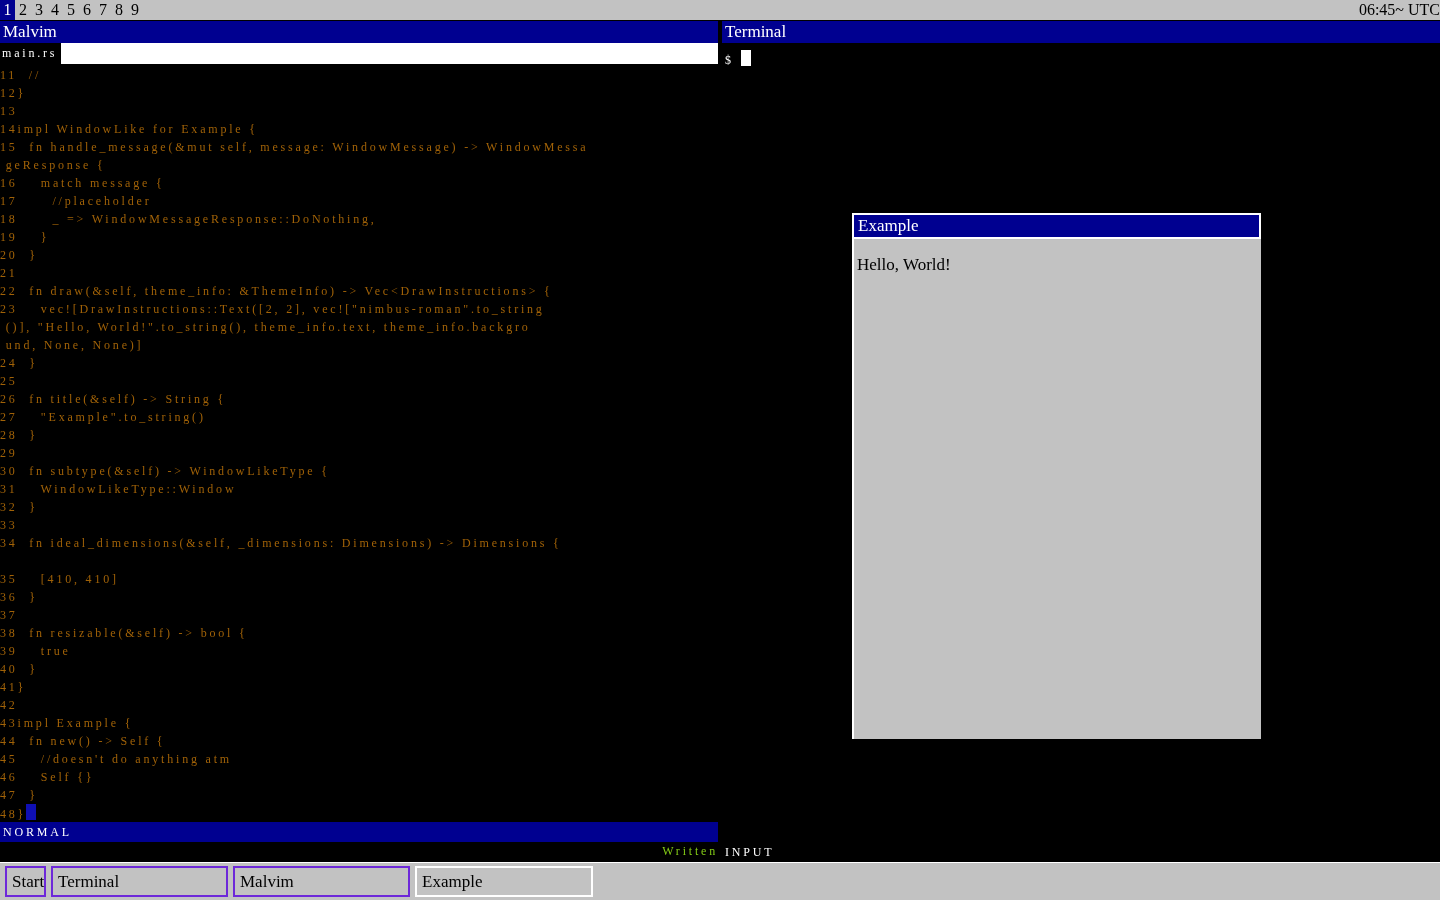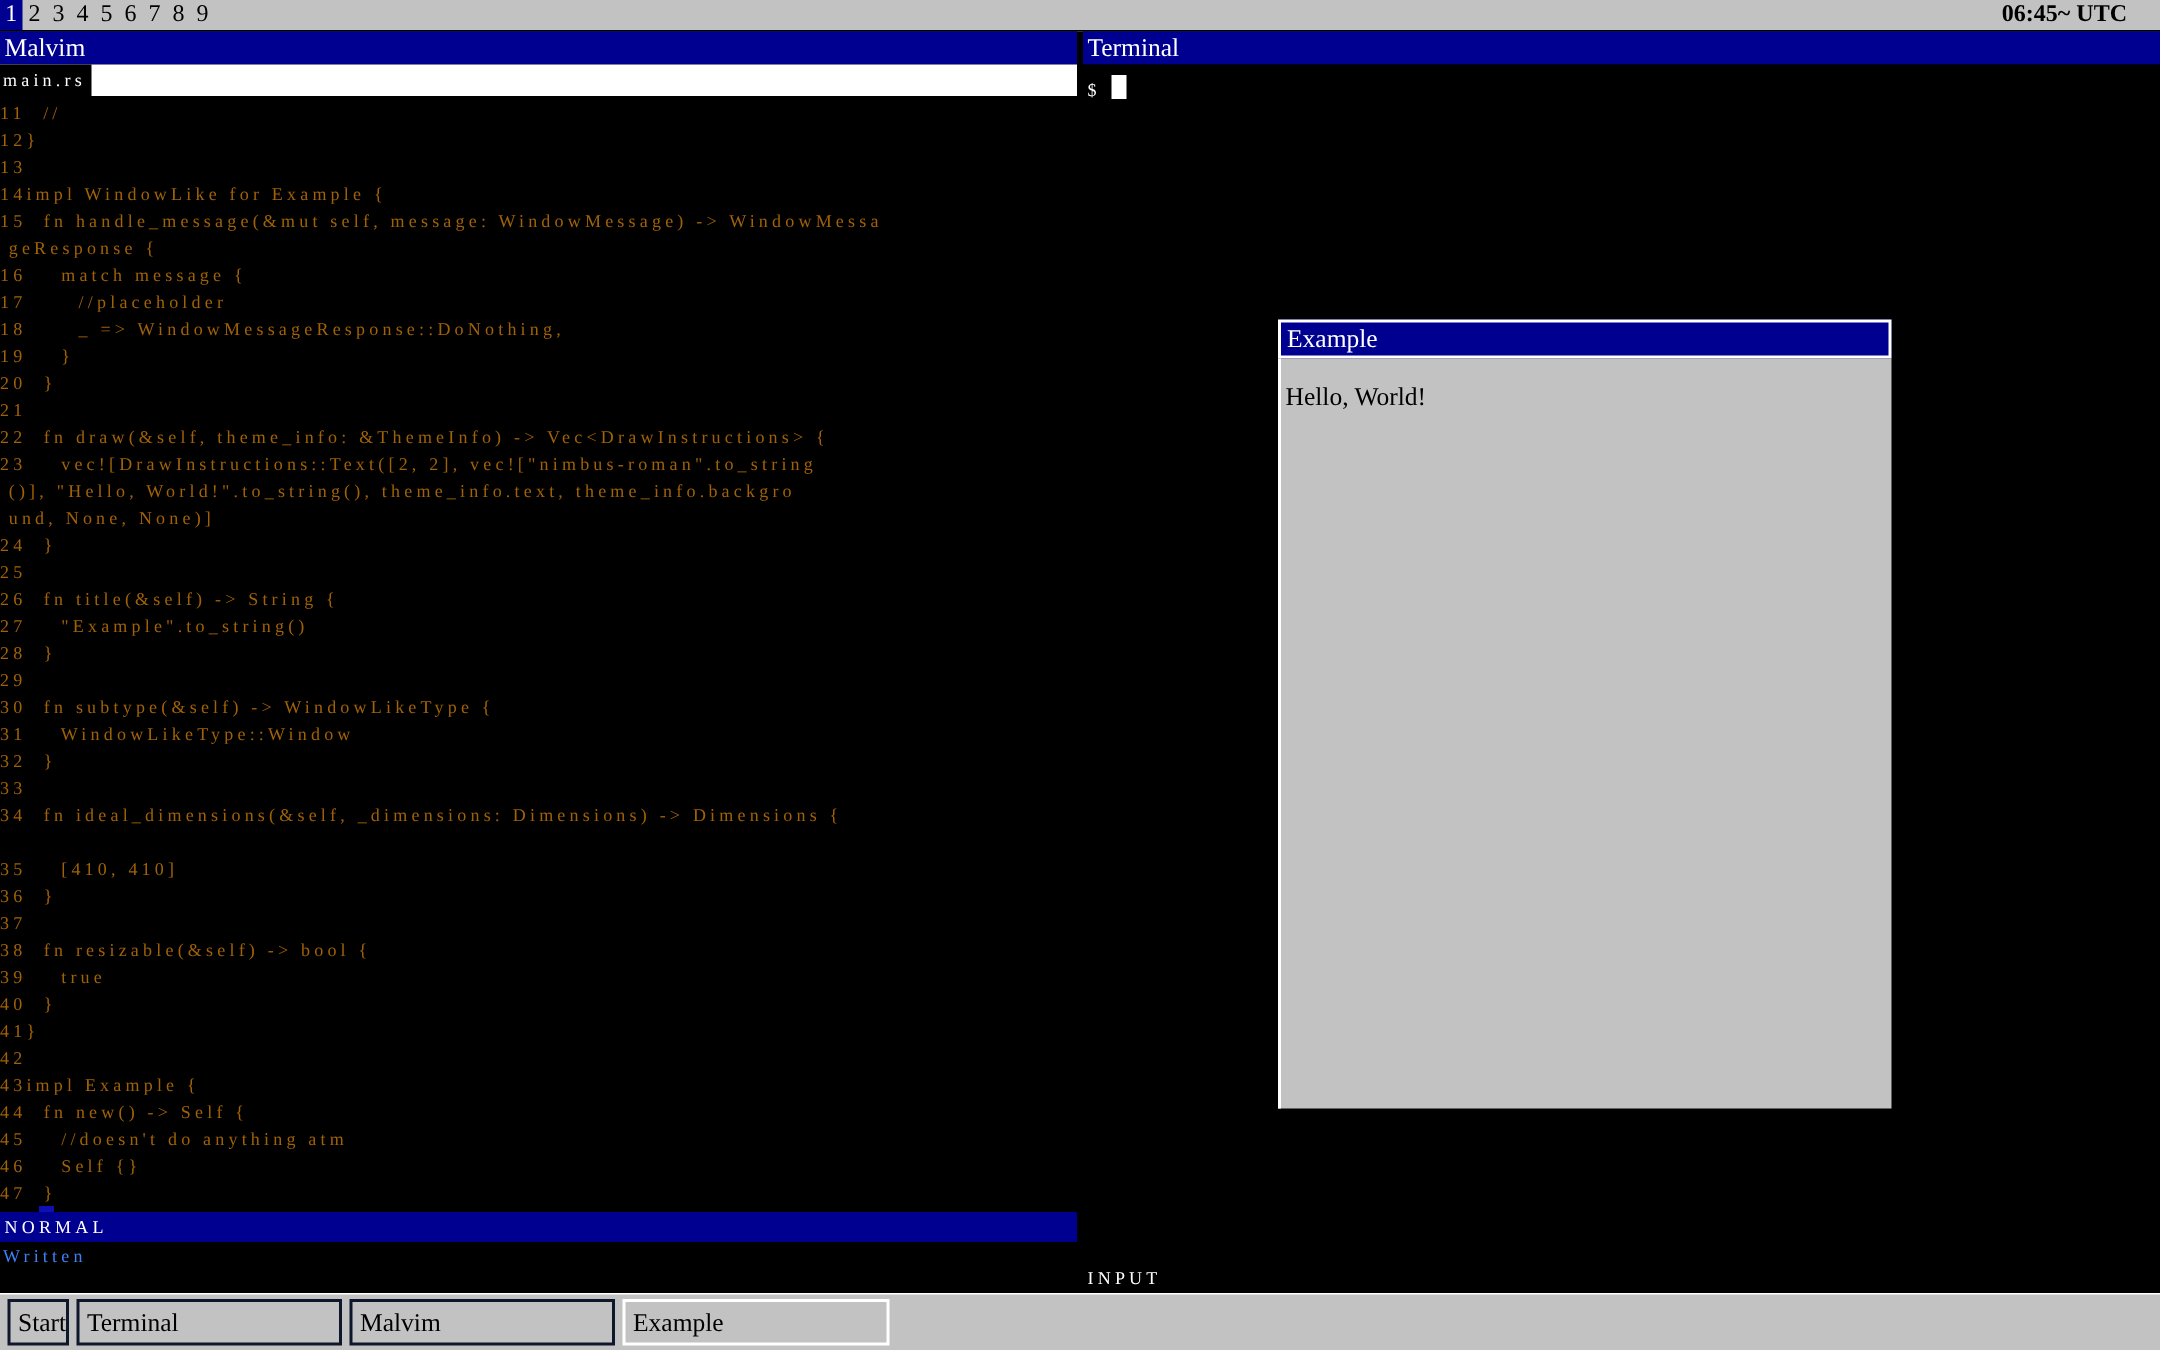--- a/index.html
+++ b/index.html
@@ -7,43 +7,43 @@
   body { font-family:"Liberation Serif", serif; position:relative; }
 
   
   .topbar { position:absolute; left:0; top:0; width:1440px; height:21px;
             background:#c2c2c2; border-bottom:1px solid #000;
             display:flex; align-items:center; }
   .ws-list { display:flex; height:20px; }
   .ws { display:inline-block; width:16px; height:20px; line-height:20px;
         text-align:center; font-size:16px; color:#000; }
   .ws.active { background:#000090; color:#fff; width:15px; }
-  .clock { margin-left:auto; padding-right:22px; font-size:16px; color:#000;font-weight:bold; }
+  .clock { margin-left:auto; padding-right:0; font-size:16px; color:#000; }
 
   
   .titlebar { height:22px; background:#000090; color:#fff; font-size:17px;
               line-height:21px; padding-left:3px; }
   .grid { font-family:"Liberation Serif", serif; font-size:12px;
           letter-spacing:2.8px; white-space:pre; }
 
   
   .malvim { position:absolute; left:0; top:21px; width:718px; height:841px;
             display:flex; flex-direction:column; background:#000; }
   .tabbar { height:21px; background:#fff; }
   .tab { display:inline-block; height:21px; line-height:20px; background:#000;
          color:#fff; padding:0 4px 0 2px; }
   .code { flex:1; background:#000; color:#a16207; padding-top:2px;
           overflow:hidden; }
   .code .row { height:18px; line-height:18px; overflow:hidden; }
   .cursor-navy { display:inline-block; width:10px; height:16px;
                  background:#0f0fb4; vertical-align:-2px; }
   .vimstatus { height:20px; background:#000090; color:#fff; line-height:20px;
                display:flex; justify-content:space-between; padding:0 3px;flex-direction:column; }
-  .vimmsg { height:34px; background:#000; color:#3b82f6; line-height:18px;
-            padding-left:2px; }
+  .vimmsg { height:20px; background:#000; color:#84cc16; line-height:18px;
+            padding-left:2px;text-align:right; }
 
   
   .terminal { position:absolute; left:722px; top:21px; width:718px; height:841px;
               display:flex; flex-direction:column; background:#000; }
   .termbody { flex:1; position:relative; background:#000; color:#fff; }
   .prompt-row { padding:7px 0 0 3px; line-height:18px; }
   .cursor-white { display:inline-block; width:10px; height:16px; background:#fff;
                   vertical-align:-2px; margin-left:7px; }
   .term-mode { position:absolute; left:3px; bottom:1px; line-height:18px; color:#fff; }
 
@@ -53,21 +53,21 @@
   .ex-title { height:26px; background:#000090; color:#fff; font-size:17px;
               line-height:22px; padding-left:4px;
               border:2px solid #fff; border-bottom:2px solid #fff; }
   .ex-body { height:500px; background:#c2c2c2; color:#000; font-size:17px;
              padding:16px 0 0 3px; border-left:2px solid #fff; }
 
   
   .taskbar { position:absolute; left:0; top:862px; width:1440px; height:38px;
              background:#c2c2c2; border-top:1px solid #fff;
              display:flex; align-items:center; }
-  .task-btn { height:31px; background:#c2c2c2; border:2px solid #0f172a;
+  .task-btn { height:31px; background:#c2c2c2; border:2px solid #6d28d9;
               margin-left:5px; display:flex; align-items:center;
               padding-left:5px; font-size:17px; color:#000; }
   .task-btn.start { width:41px; }
   .task-btn.app { width:177px; }
   .task-btn.focused { border-color:#fff; width:178px; }
 </style>
 </head>
 <body>
 
 <div class="topbar">

